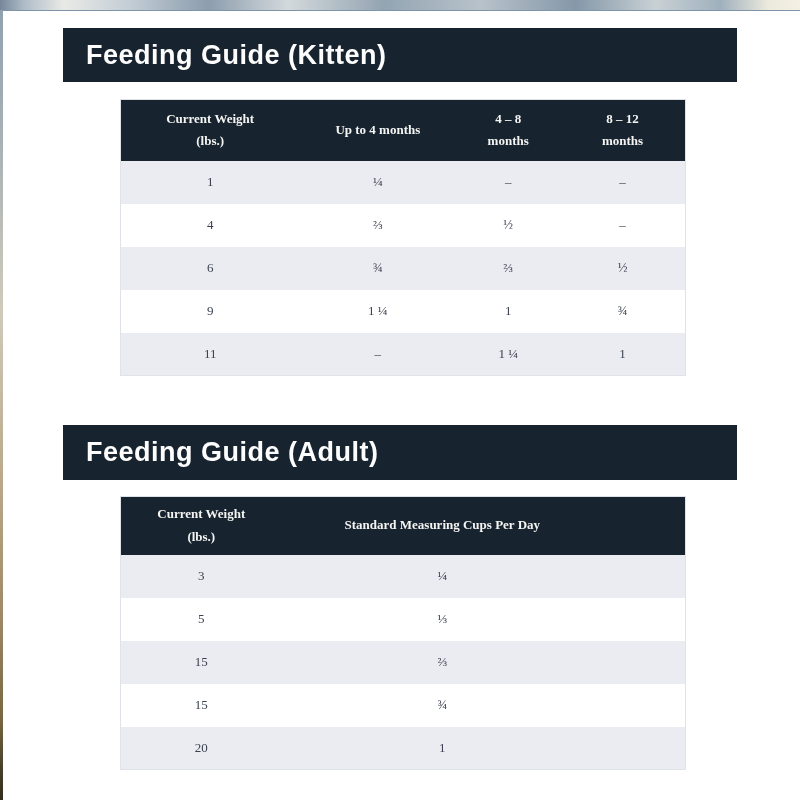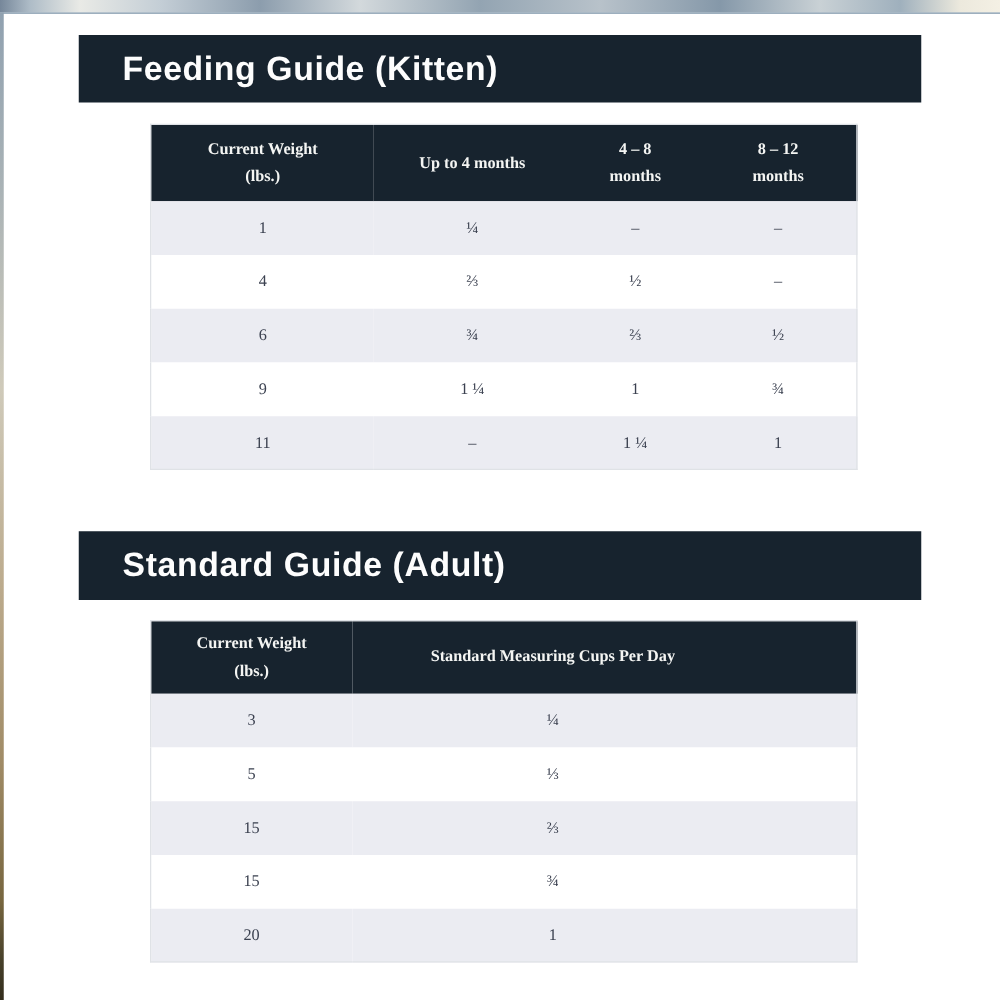--- a/index.html
+++ b/index.html
@@ -27,21 +27,21 @@
   }
 
   
   .title-bar{
     position:absolute;left:63px;width:674px;height:54px;
     background:#17232e;color:#ffffff;
     display:flex;align-items:center;
     padding-left:19px;box-sizing:border-box;
   }
   .title-bar h2{
-    margin:16px;font-size:27px;font-weight:800;letter-spacing:0.5px;
+    margin:4px;font-size:27px;font-weight:800;letter-spacing:0.5px;
     font-family:"Liberation Sans", sans-serif;color:#fdfdfd;
   }
   #kitten-title{top:28px;}
   #adult-title{top:425px;height:55px;}
 
   
   .table-wrap{position:absolute;left:120px;width:507px;}
   #kitten-table-wrap{top:99px;}
   #adult-table-wrap{top:496px;}
   table.ftable{
@@ -123,21 +123,21 @@
             <td>11</td>
             <td>–</td>
             <td>1 ¼</td>
             <td>1</td>
           </tr>
         </tbody>
     </table>
   </div>
 
   <div class="title-bar" id="adult-title">
-    <h2>Standard Guide (Adult)</h2>
+    <h2>Feeding Guide (Adult)</h2>
   </div>
 
   <div class="table-wrap" id="adult-table-wrap">
     <table class="ftable" id="adult-table">
       <thead>
           <tr>
             <th>Current Weight<br>(lbs.)</th>
             <th>Standard Measuring Cups Per Day</th>
           </tr>
         </thead>

